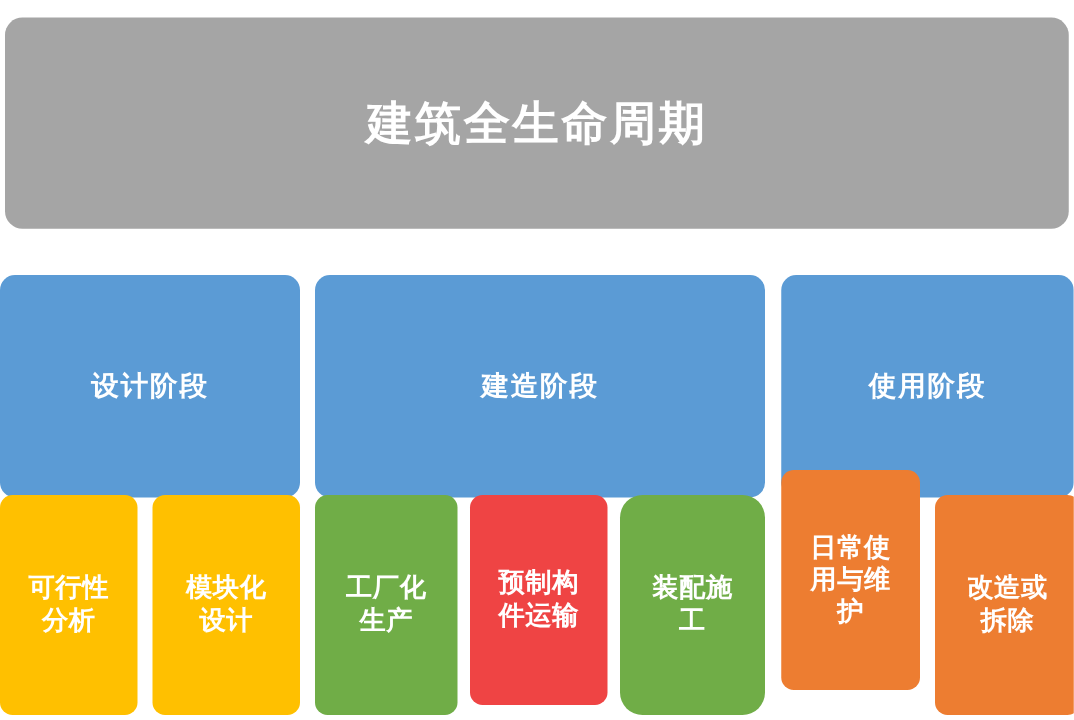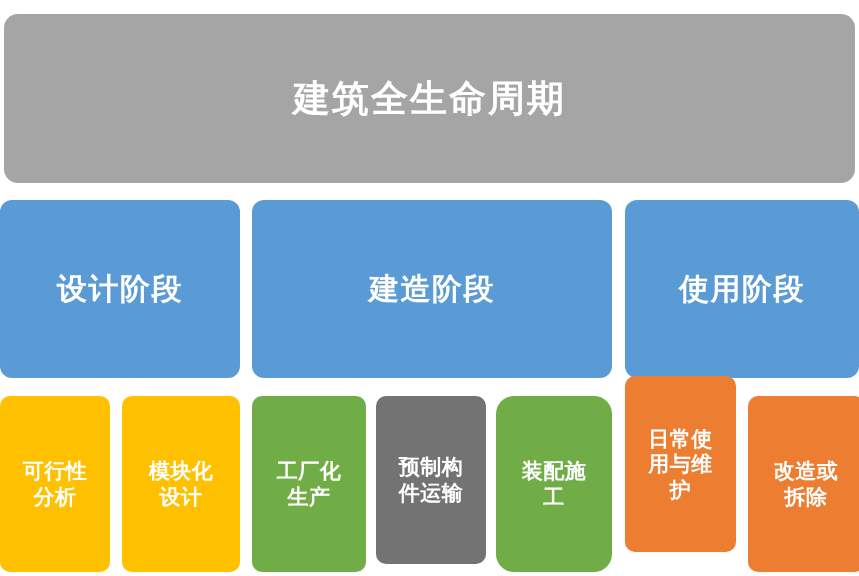--- a/index.html
+++ b/index.html
@@ -35,23 +35,24 @@
     padding: 4px;
   }
   
   .level-root {
     font-size: 37px;
     border-radius: 14px;
     letter-spacing: 2px;
   }
   
   .level-phase {
-    font-size: 30px;
+    font-size: 22px;
     border-radius: 12px;
     letter-spacing: 1.5px;
+    margin-top: 20px;
   }
   
   .level-task {
     font-size: 21px;
     border-radius: 10px;
     letter-spacing: 0.5px;
   }
 </style>
 </head>
 <body>
@@ -60,21 +61,21 @@
     <div class="node level-root" style="left: 4px; top: 14px; width: 851px; height: 169px; background: rgb(165, 165, 165);">建筑全生命周期</div>
     <div class="node level-phase" style="left: 0px; top: 200px; width: 240px; height: 178px; background: rgb(91, 155, 213);">设计阶段</div>
     <div class="node level-phase" style="left: 252px; top: 200px; width: 360px; height: 178px; background: rgb(91, 155, 213);">建造阶段</div>
     <div class="node level-phase" style="left: 625px; top: 200px; width: 234px; height: 178px; background: rgb(91, 155, 213); text-align: center;">使用阶段</div>
     <div class="node level-task" style="left: 0px; top: 396px; width: 110px; height: 176px; background: rgb(255, 192, 0);">可行性
 分析</div>
     <div class="node level-task" style="left: 252px; top: 396px; width: 114px; height: 176px; background: rgb(112, 173, 71);">工厂化
 生产</div>
     <div class="node level-task" style="left: 122px; top: 396px; width: 118px; height: 176px; background: rgb(255, 192, 0);">模块化
 设计</div>
-    <div class="node level-task" style="left: 376px; top: 396px; width: 110px; height: 168px; background: #737373;">预制构
+    <div class="node level-task" style="left: 376px; top: 396px; width: 110px; height: 168px; background: #ef4444;">预制构
 件运输</div>
     <div class="node level-task" style="left: 496px; top: 396px; width: 116px; height: 176px; background: rgb(112, 173, 71); border-radius: 18px;">装配施
 工</div>
     <div class="node level-task" style="left: 625px; top: 376px; width: 111px; height: 176px; background: rgb(237, 125, 49);">日常使
 用与维
 护</div>
     <div class="node level-task" style="left: 748px; top: 396px; width: 116px; height: 176px; background: rgb(237, 125, 49);">改造或
 拆除</div>
   </div>
 

